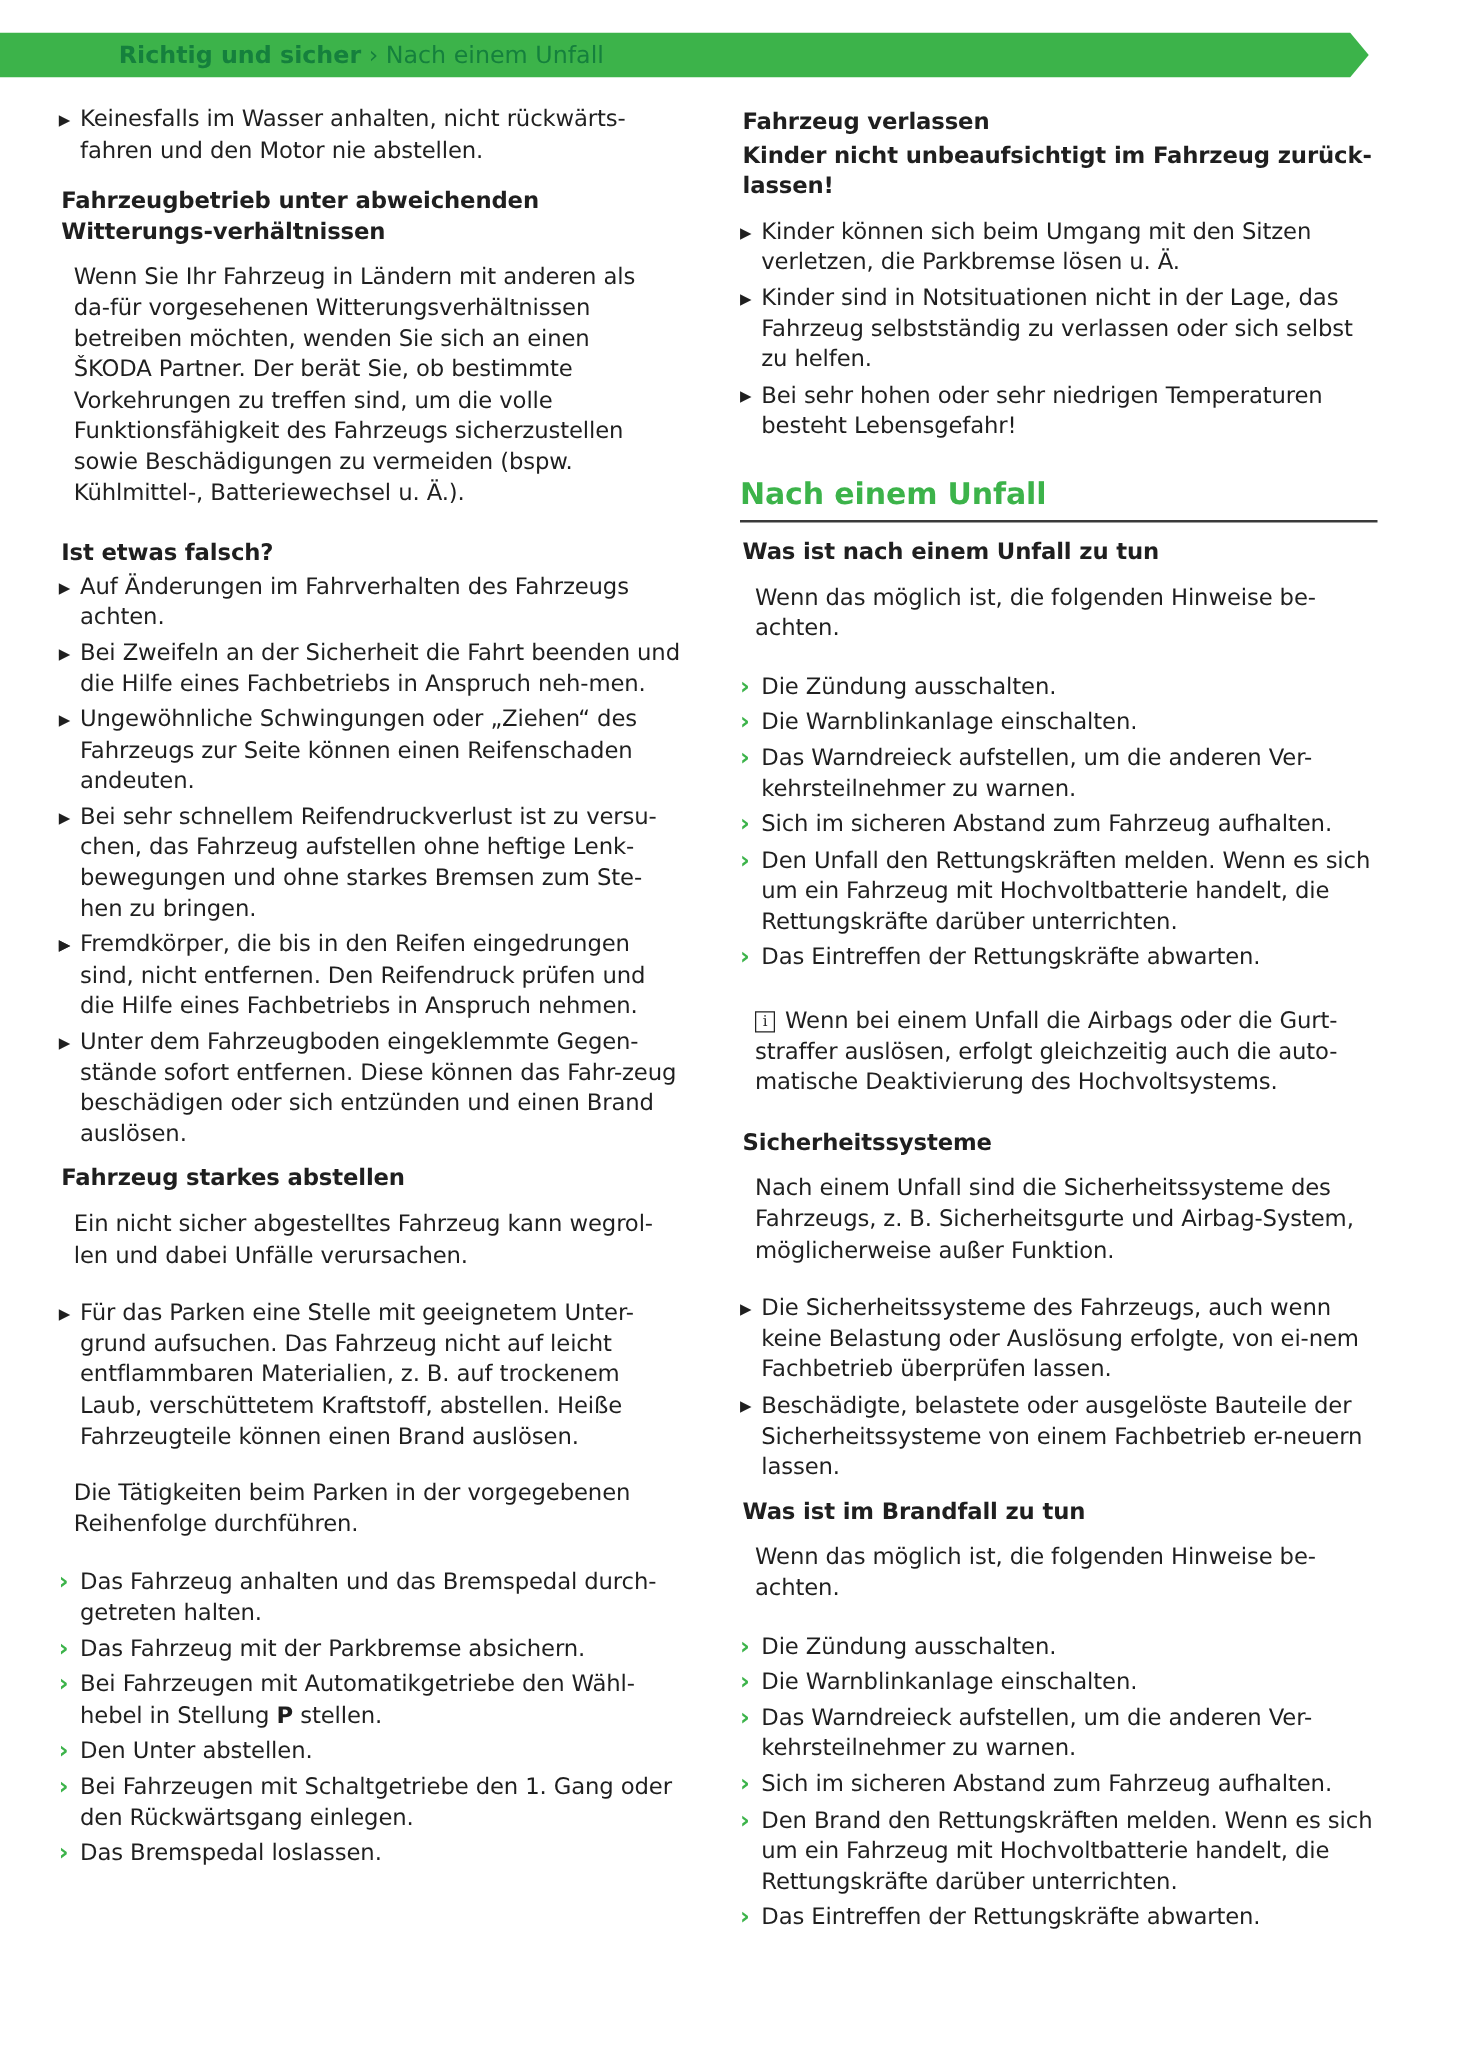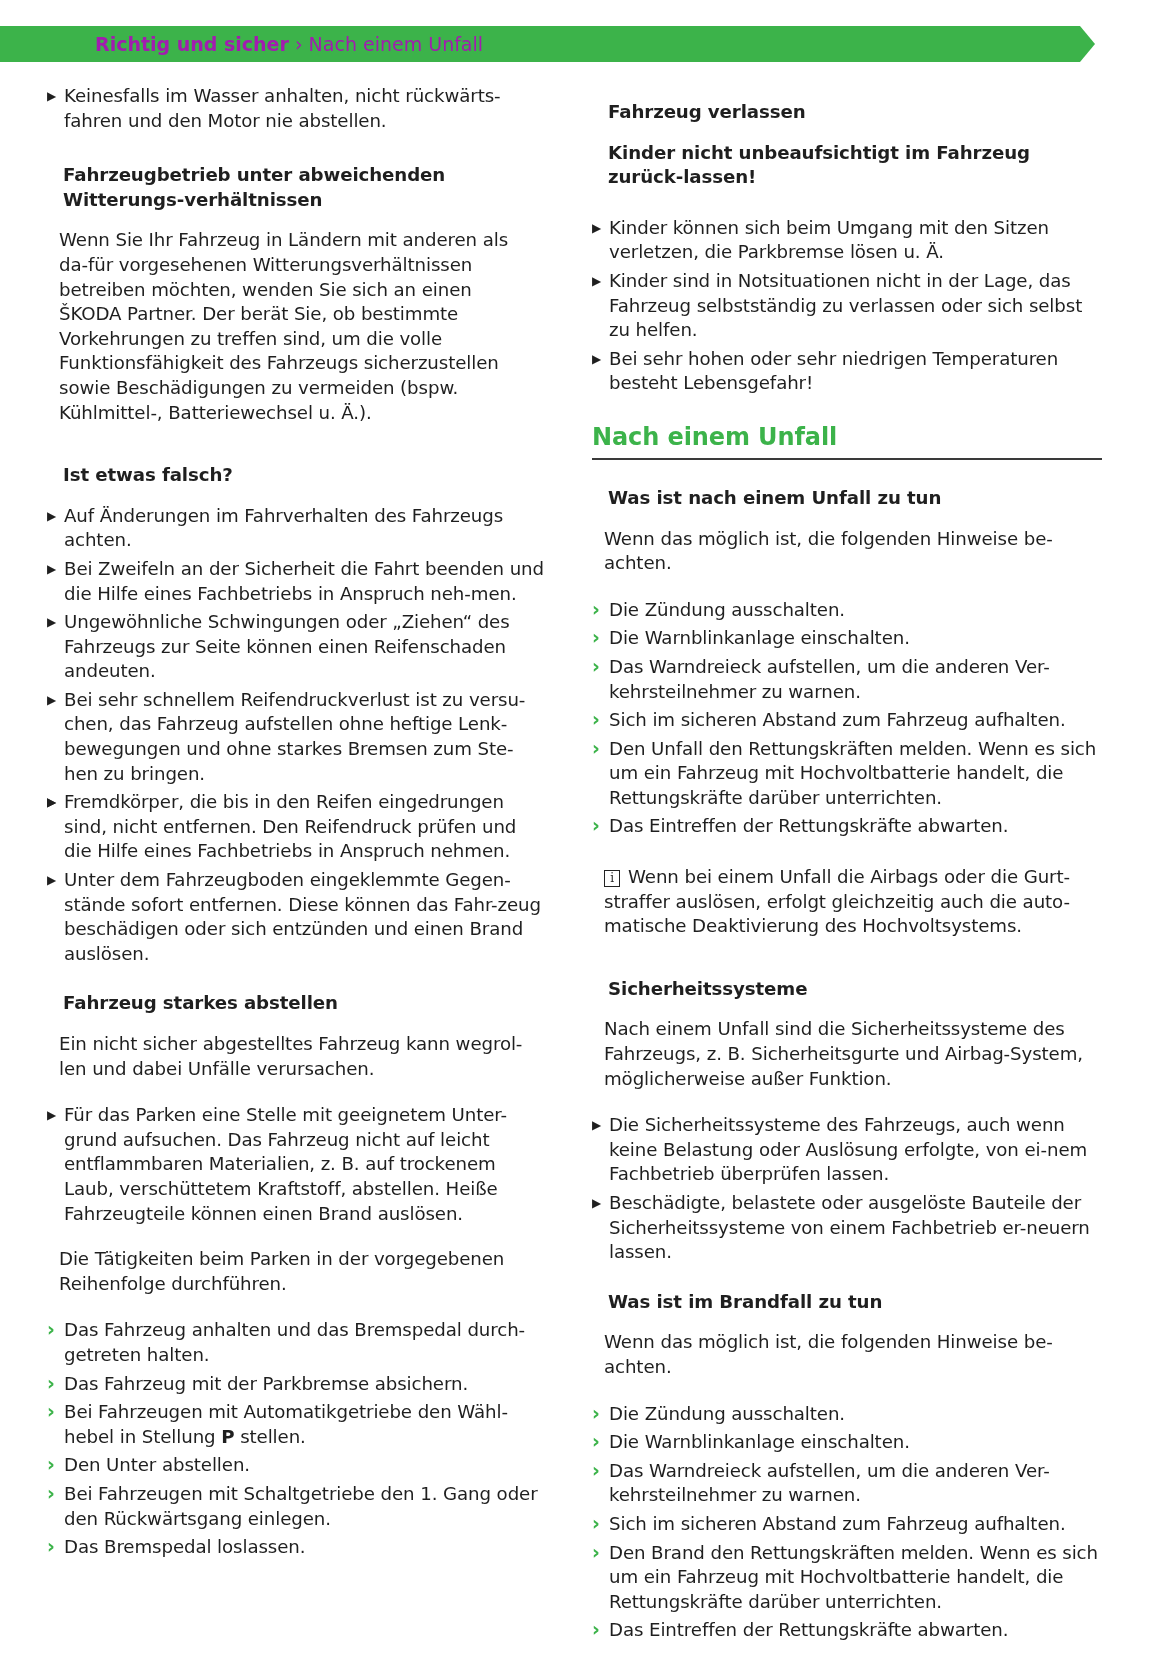--- a/index.html
+++ b/index.html
@@ -1,26 +1,26 @@
 <!DOCTYPE html>
 <html><head>
 <meta charset="utf-8">
 <style>
   html, body { margin: 0; padding: 0; background: #ffffff; }
   body { width: 1166px; height: 1654px; position: relative; overflow: hidden;
          font-family: "DejaVu Sans", "Liberation Sans", sans-serif; color: #1f1f1f; }
   .header { position: absolute; left: 0; top: 26px; height: 36px; width: 1096px; }
   .header svg { position: absolute; left: 0; top: 0; }
   .header .num { position: absolute; left: 55px; top: 7px; font-weight: bold; color: #fff; font-size: 19px; margin-top: 37px; }
-  .header .crumb { position: absolute; left: 95px; top: 7px; color: #a21caf; font-size: 19px; white-space: nowrap; }
+  .header .crumb { position: absolute; left: 95px; top: 7px; color: #15803d; font-size: 19px; white-space: nowrap; }
   .header .crumb b { font-weight: bold; }
   .col { position: absolute; top: 84px; font-size: 18.2px; line-height: 24.6px; letter-spacing: -0.1px; }
   .col.left { left: 47px; width: 500px; }
   .col.right { left: 592px; width: 510px; }
-  .h { font-weight: bold; margin: 16px; }
+  .h { font-weight: bold; margin: 2px; }
   p { margin: 12px; }
   .gap { height: 10px; }
   .gap-s { height: 5px; }
   ul { list-style: none; margin: 0; padding: 0; }
   li { position: relative; padding-left: 17px; margin-bottom: 4px; }
   li .bullet { position: absolute; left: 0; top: 0; font-size: 12px; color: #1f1f1f; }
   li .chev { position: absolute; left: 0; top: -1px; color: #3cb34a; font-weight: bold; font-size: 19px; }
   .section-title { color: #3cb34a; font-weight: bold; font-size: 24px; line-height: 30px; margin-top: 26px; padding-bottom: 6px;
                    border-bottom: 2px solid #3a3a3a; }
   .info-icon { display: inline-block; width: 14px; height: 15px; border: 1.5px solid #222; font-size: 12px; line-height: 15px;

